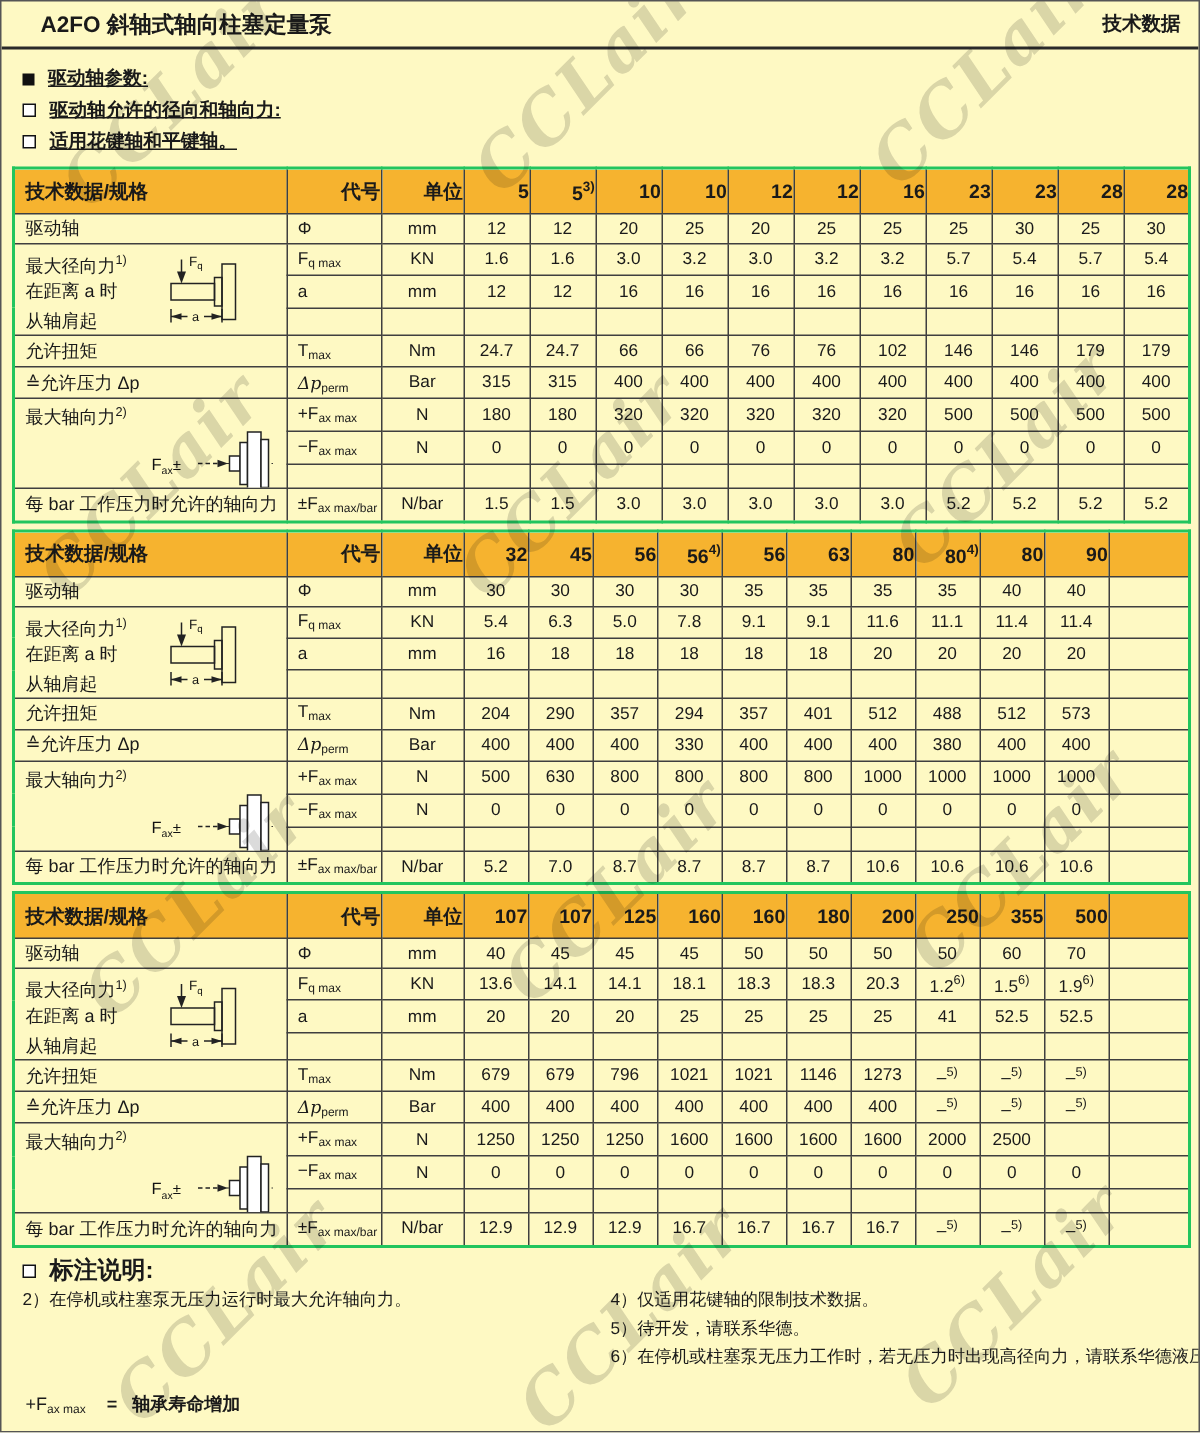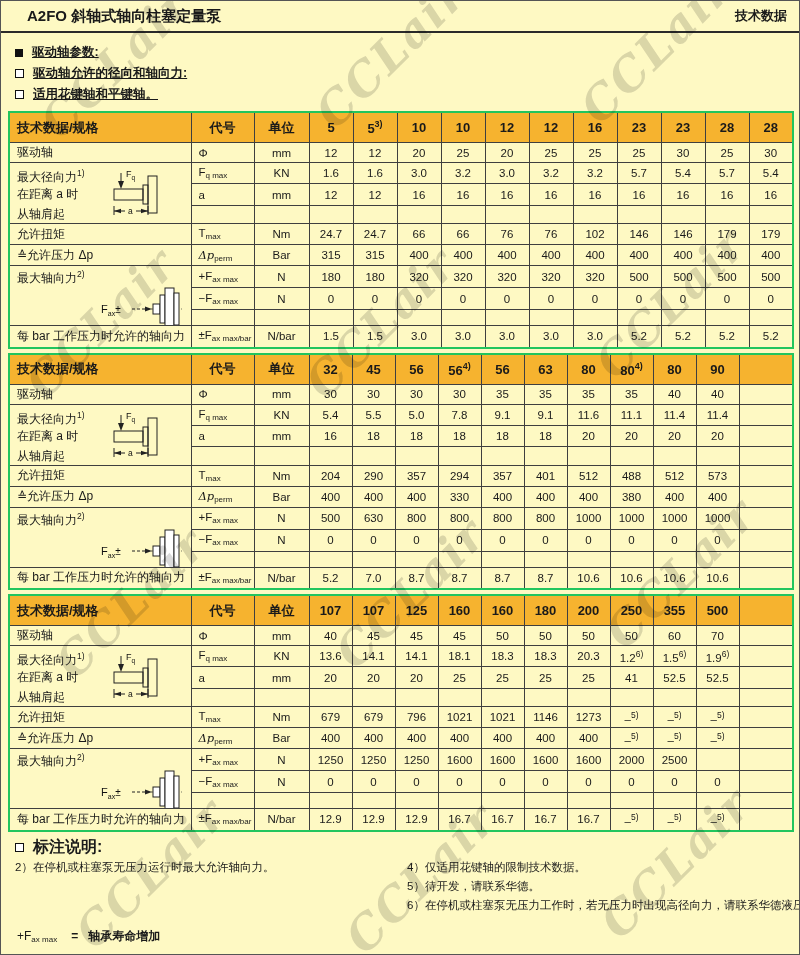--- a/index.html
+++ b/index.html
@@ -16,21 +16,21 @@
   .marker{display:inline-block;margin-right:9px;}
   .marker.filled{width:8px;height:8px;background:#111;}
   .marker.open{width:7px;height:7px;border:1.5px solid #111;background:#fff;}
   .btext{font-weight:bold;text-decoration:underline;}
   
   .tables{margin:0 7px;}
   table.spec-table{border-collapse:collapse;table-layout:fixed;width:784px;margin:0 0 4px 0;
                    border:2px solid #22c55e;}
   .spec-table th,.spec-table td{border:1px solid #3f3f3f;font-size:11.5px;padding:0;text-align:center;
                    overflow:hidden;white-space:nowrap;}
-  .spec-table thead th{background:#F6B32F;height:29px;font-size:13px;font-weight:bold;}
+  .spec-table thead th{background:#F6B32F;height:29px;font-size:13px;font-weight:bold;text-align:right;}
   .spec-table th.spec{text-align:left;padding-left:7px;}
   .spec-table td.lbl{text-align:left;padding-left:7px;font-size:12px;}
   .spec-table td.code{text-align:left;padding-left:7px;font-size:11.5px;}
   .spec-table sub{font-size:8px;vertical-align:-2px;letter-spacing:0;margin-top:33px;}
   .spec-table sup{font-size:8.5px;vertical-align:5px;}
   .spec-table th sup{font-size:9px;vertical-align:6px;}
   .spec-table i{font-style:italic;font-family:"DejaVu Serif","Liberation Serif",serif;}
   td.diagram-cell{position:relative;vertical-align:top;}
   .dlines div{padding-left:0;}
   .diagram-cell svg{position:absolute;}
@@ -381,21 +381,21 @@
                 <polygon points="16,22 13,14 19,14" fill="#222"></polygon>
                 <polygon points="9,44 16,41.8 16,46.2" fill="#222"></polygon>
                 <polygon points="43,44 36,41.8 36,46.2" fill="#222"></polygon>
                 <text x="21" y="10" font-size="9" fill="#111">F<tspan dy="2.5" font-size="6.5">q</tspan></text>
                 <text x="23" y="47" font-size="8.5" fill="#111">a</text>
               </svg>
             </td>
             <td class="code">F<sub>q max</sub></td>
             <td class="unit">KN</td>
             <td class="val">5.4</td>
-            <td class="val">5.5</td>
+            <td class="val">6.3</td>
             <td class="val">5.0</td>
             <td class="val">7.8</td>
             <td class="val">9.1</td>
             <td class="val">9.1</td>
             <td class="val">11.6</td>
             <td class="val">11.1</td>
             <td class="val">11.4</td>
             <td class="val">11.4</td>
             <td class="val"></td>
           </tr>

